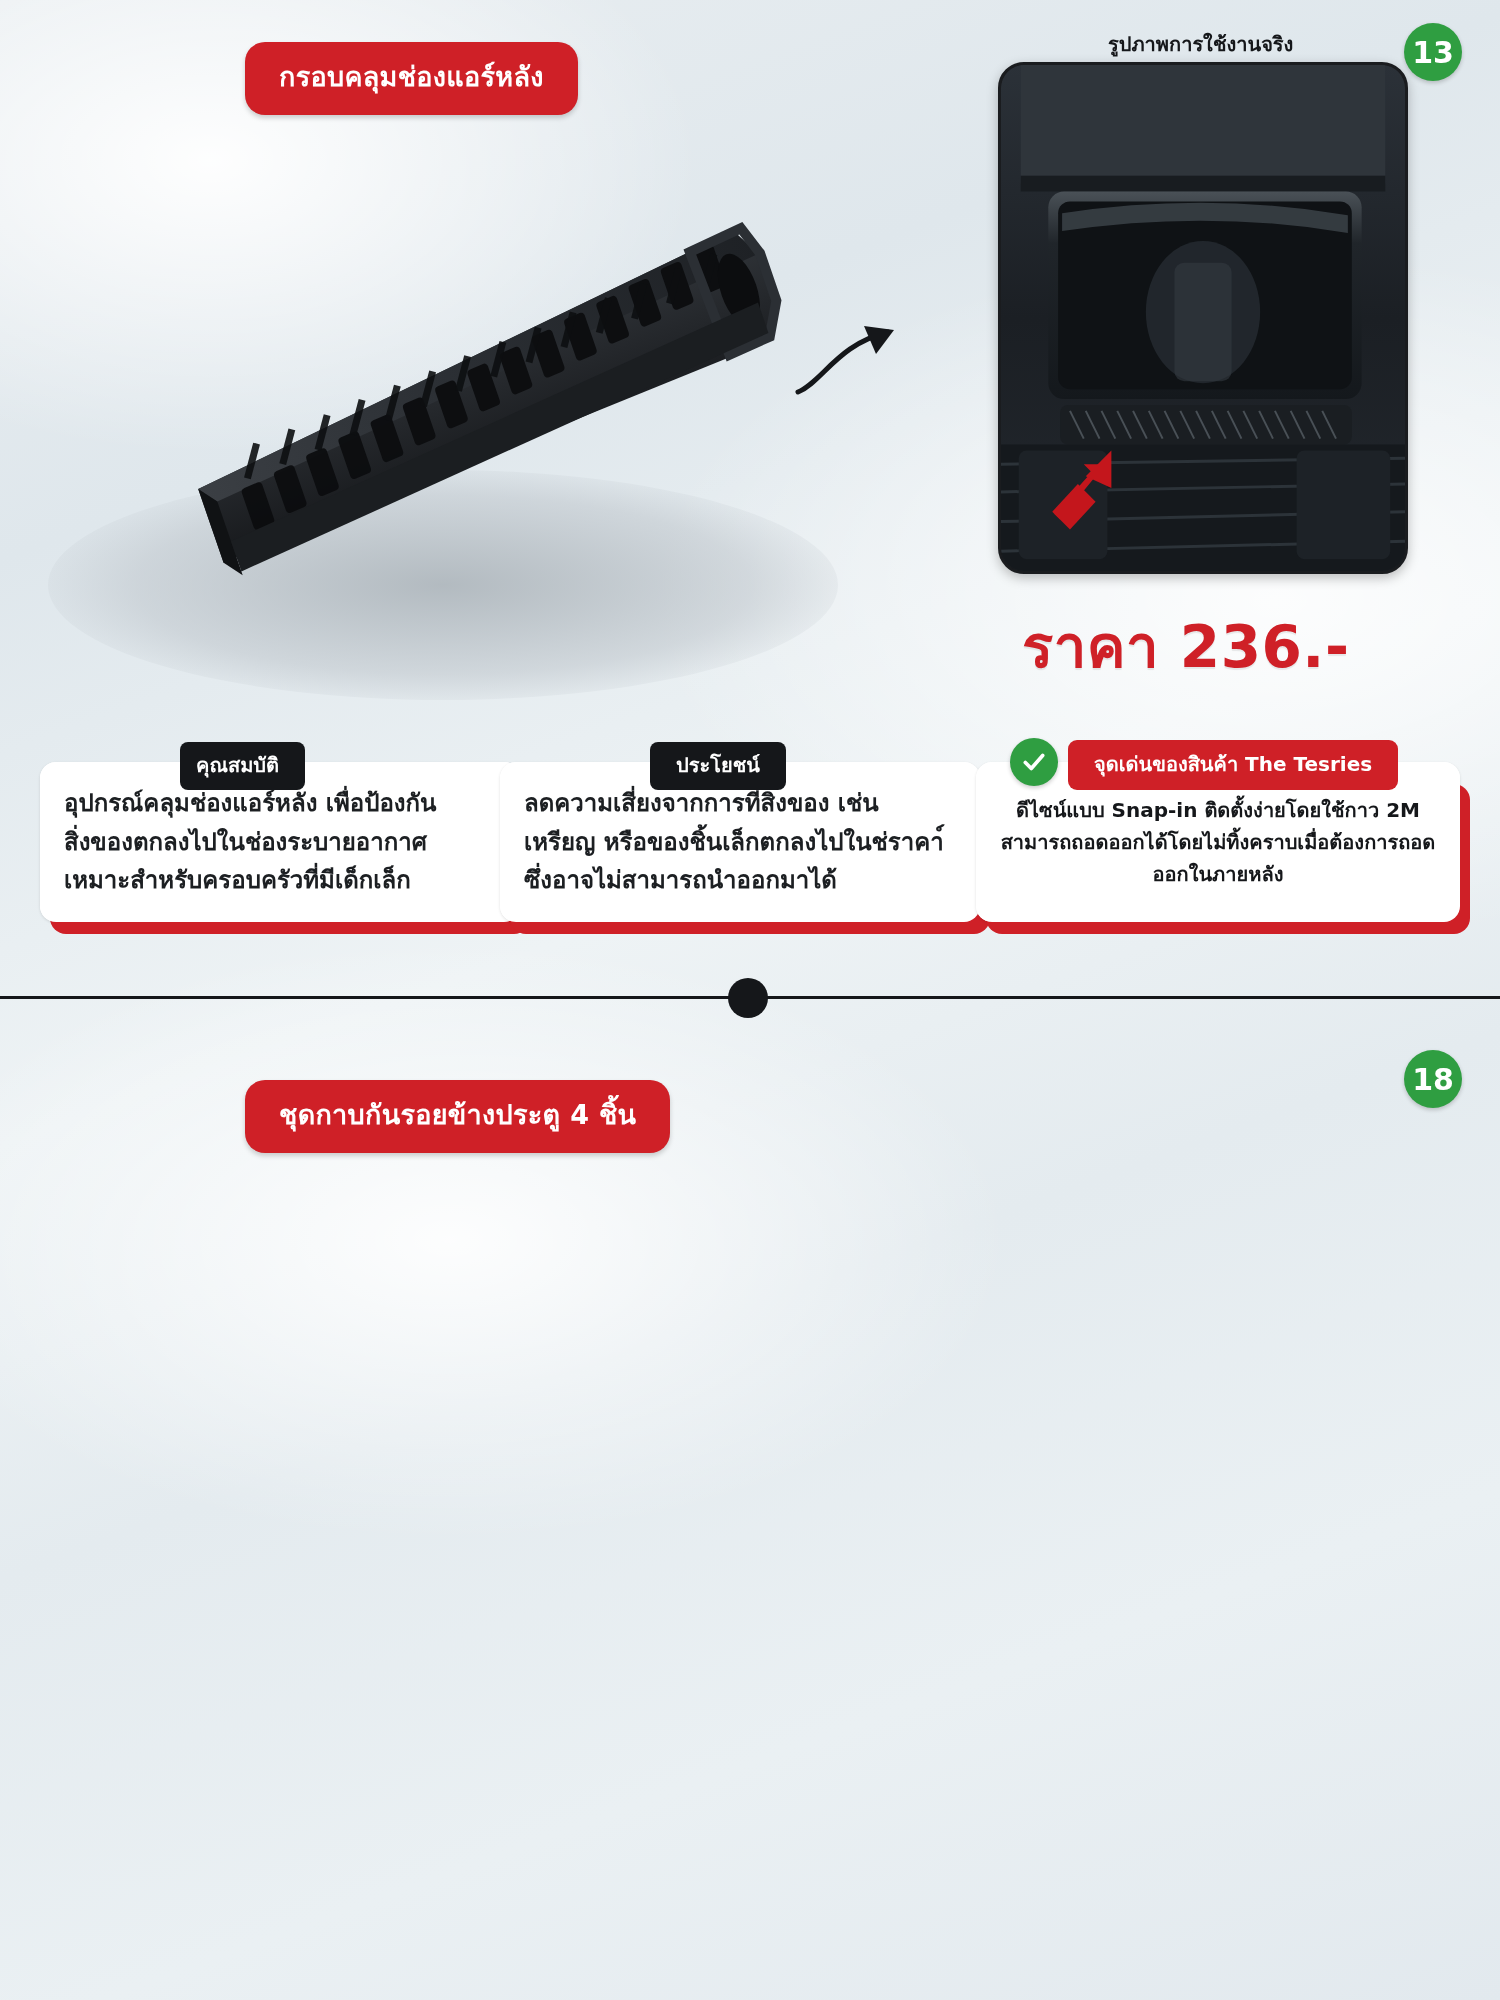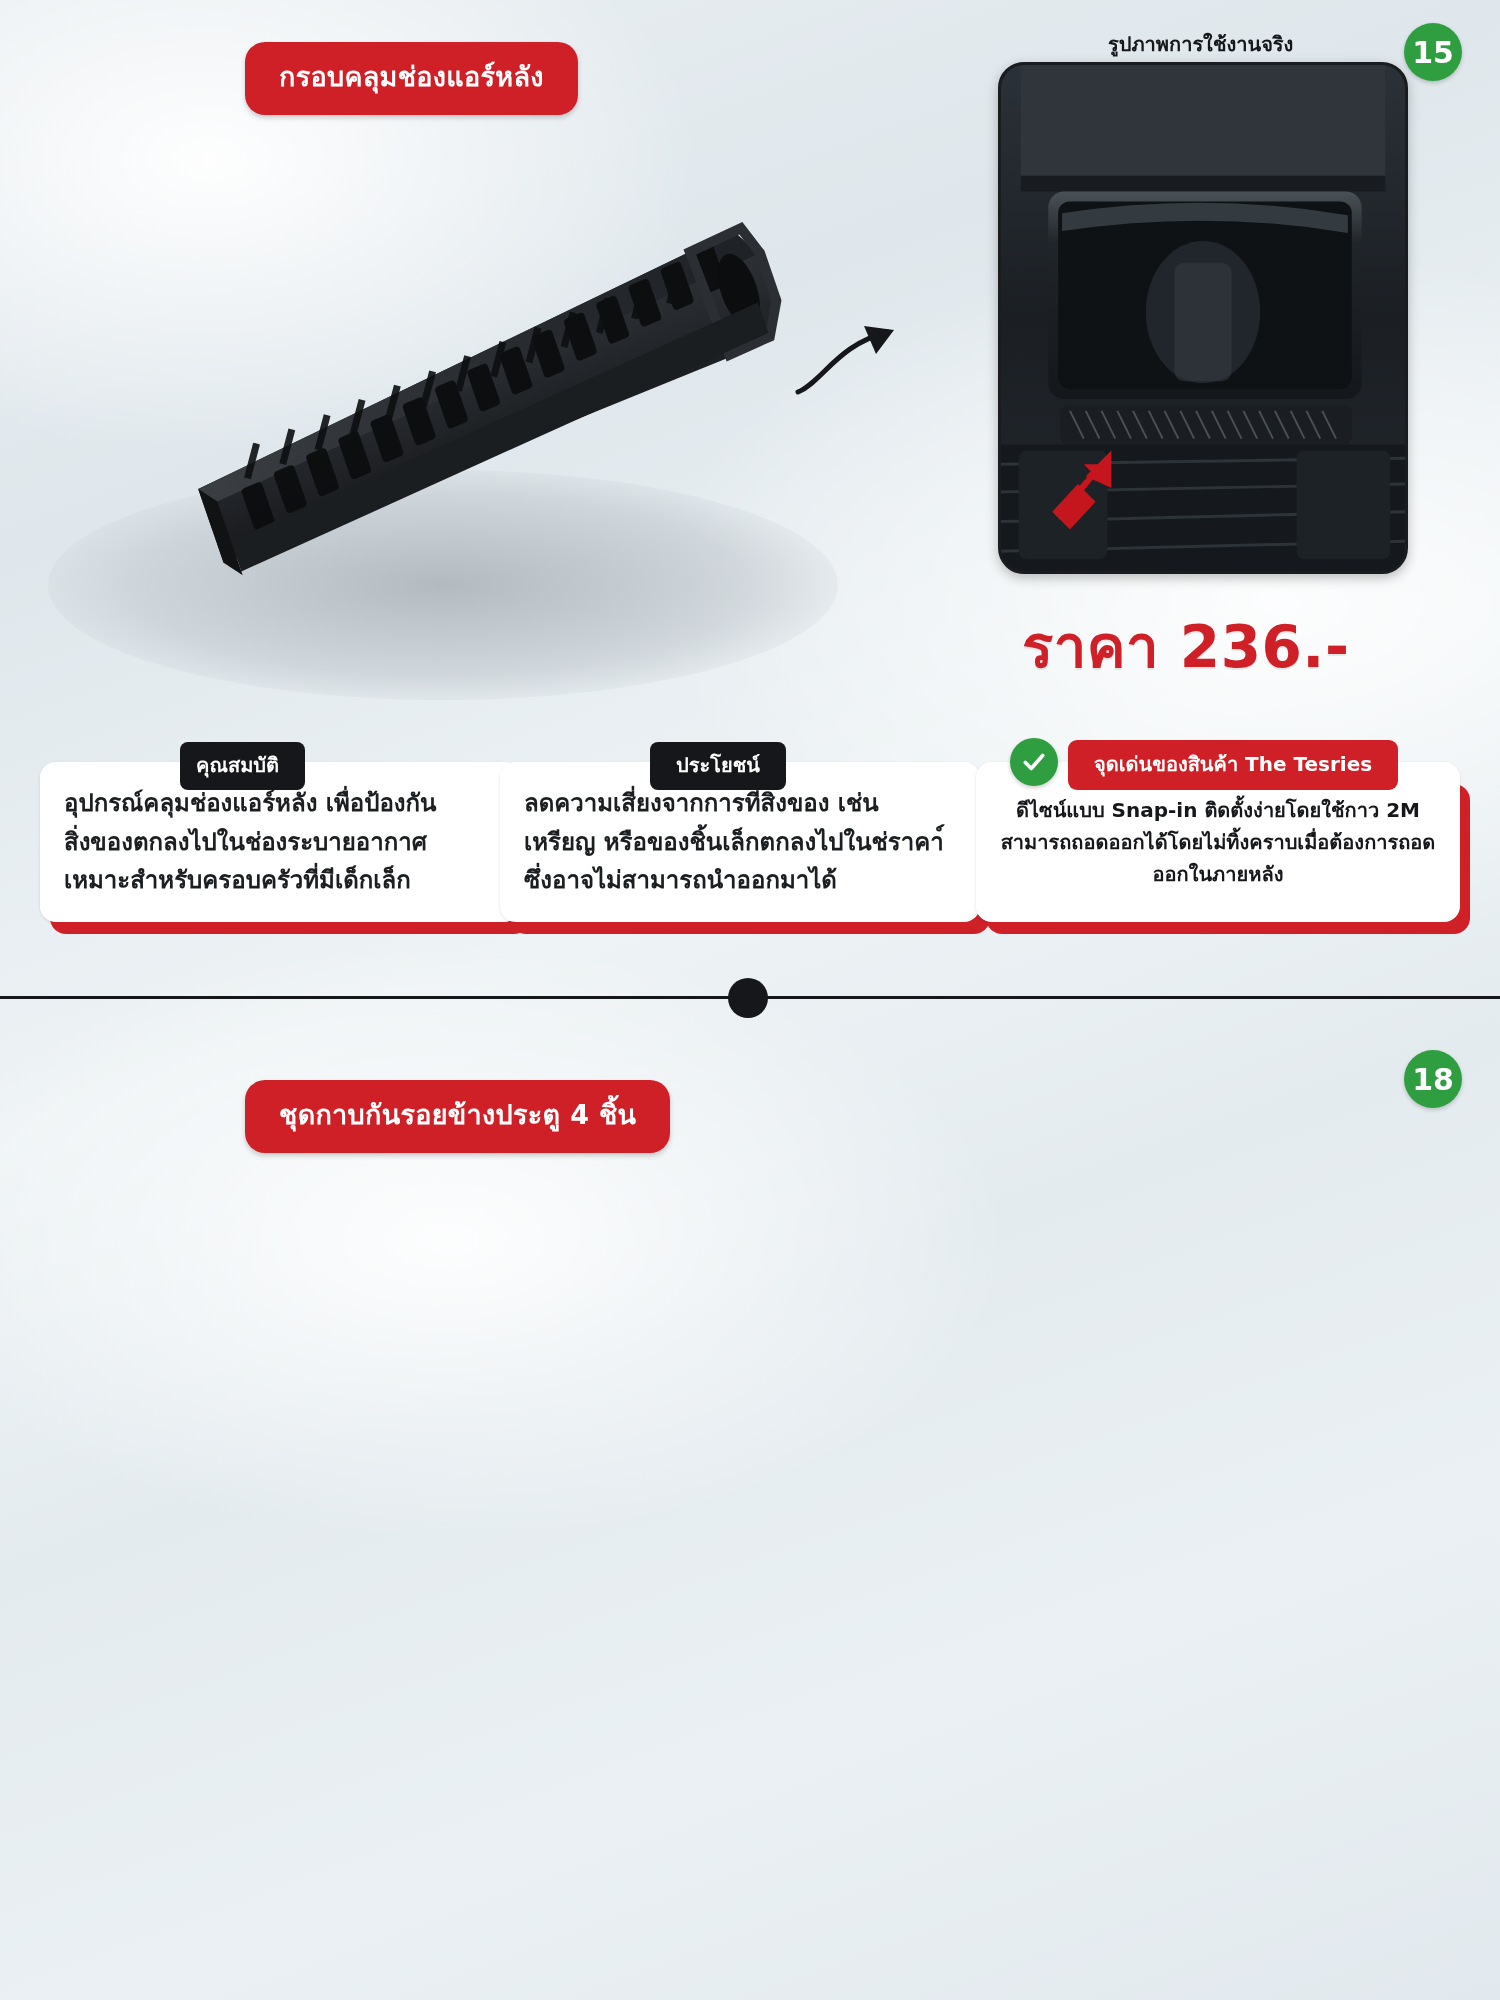--- a/index.html
+++ b/index.html
@@ -182,21 +182,21 @@
 <body>
 
 <div class="page">
 
   <div class="panel panel-top">
 
     <div class="title-pill" style="left:245px; top:42px;">กรอบคลุมช่องแอร์หลัง</div>
 
     <div class="real-photo-caption" style="left:1108px; top:28px;">รูปภาพการใช้งานจริง</div>
 
-    <div class="num-badge" style="left:1404px; top:23px;">15</div>
+    <div class="num-badge" style="left:1404px; top:23px;">13</div>
 
     <div class="stage-shadow" style="left:48px; top:470px; width:790px; height:230px;"></div>
 
     <svg style="position:absolute; left:120px; top:200px;" width="740" height="430" viewBox="0 0 740 430">
       <defs>
         <linearGradient id="barTop" x1="0" y1="0" x2="1" y2="0">
           <stop offset="0" stop-color="#3b3f44"></stop>
           <stop offset="0.45" stop-color="#2b2f34"></stop>
           <stop offset="1" stop-color="#1e2125"></stop>
         </linearGradient>

